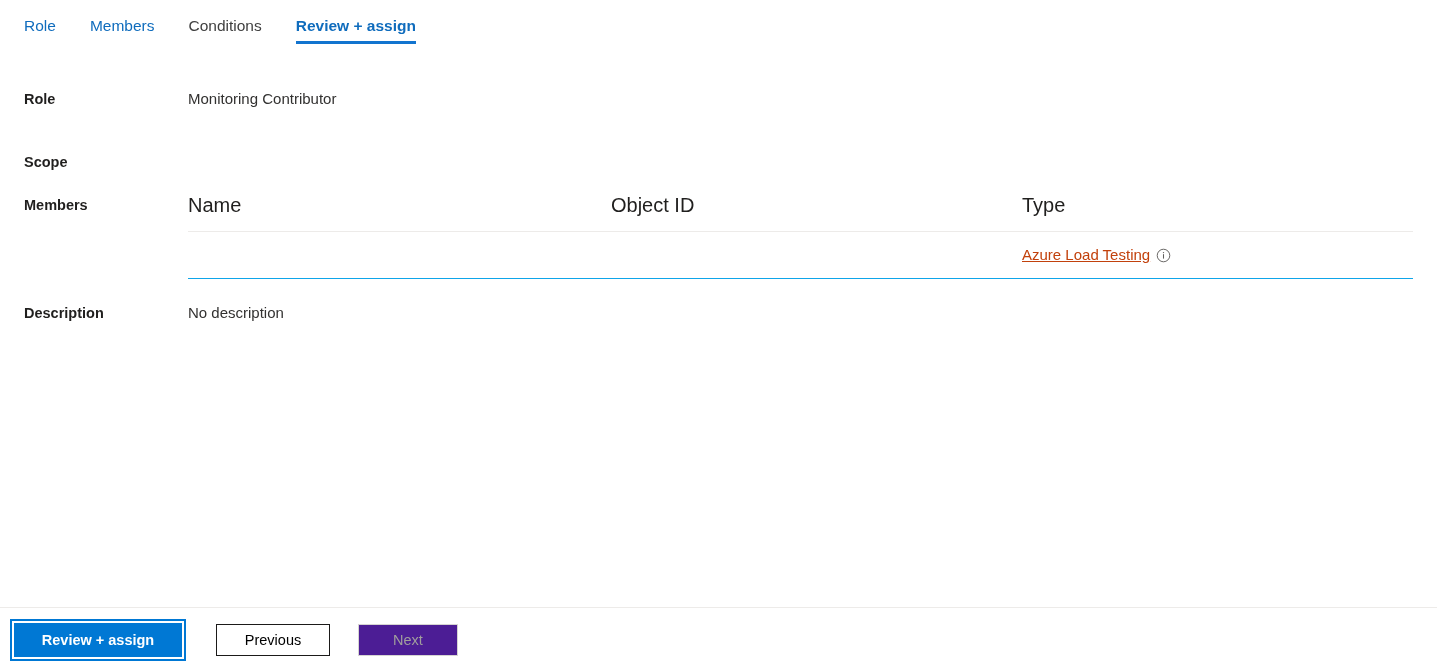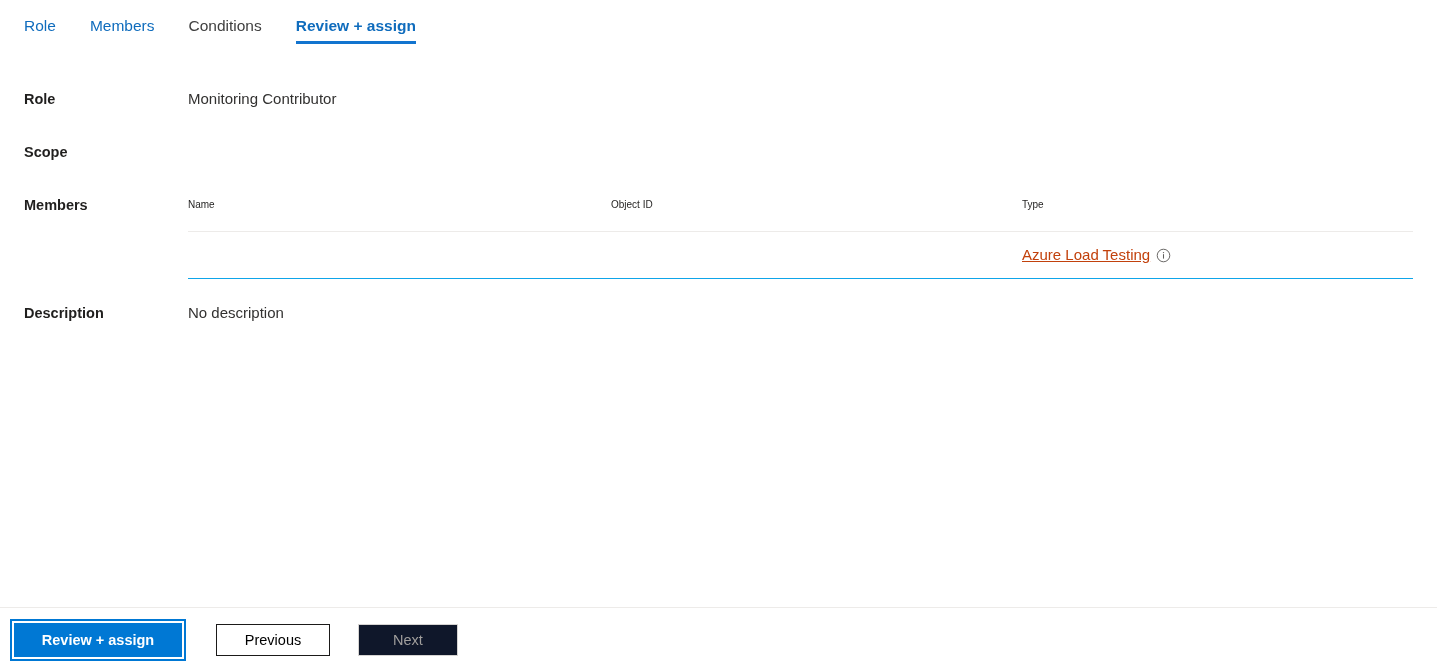--- a/index.html
+++ b/index.html
@@ -84,21 +84,21 @@
     color: #201f1e;
     line-height: 20px;
   }
   .field-value {
     font-size: 15px;
     color: #323130;
     line-height: 20px;
   }
 
   .row-role    { top: 33px; }
-  .row-scope   { top: 86px; }
+  .row-scope   { top: 96px; }
   .row-members { top: 139px; }
   .row-desc    { top: 247px; }
 
   
   .scope-wrap {
     position: relative;
     width: 1225px;
     height: 20px;
   }
   .scope-seg {
@@ -116,21 +116,21 @@
   .members-table {
     width: 1225px;
     border-collapse: collapse;
     table-layout: fixed;
     font-size: 15px;
   }
   .members-table th {
     text-align: left;
     font-weight: normal;
     color: #201f1e;
-    font-size: 10px;
+    font-size: 20px;
     padding: 0 0 16px 0;
     border-bottom: 1px solid #edebe9;
     line-height: 20px;
   }
   .members-table td {
     text-align: left;
     color: #c2410c;
     padding: 13px 0 13px 0;
     border-bottom: 1px solid #0ea5e9;
     line-height: 20px;
@@ -195,21 +195,21 @@
     height: 34px;
   }
   .btn-secondary {
     background: #ffffff;
     color: #000000;
     border: 1px solid #1b1a19;
     min-width: 114px;
     margin-left: 6px;
   }
   .btn-disabled {
-    background: #0f172a;
+    background: #4c1d95;
     color: #a19f9d;
     border: 1px solid #d6d4d2;
     cursor: default;
     min-width: 100px;
   }
 </style>
 </head>
 <body>
 
 <div class="tabbar">

